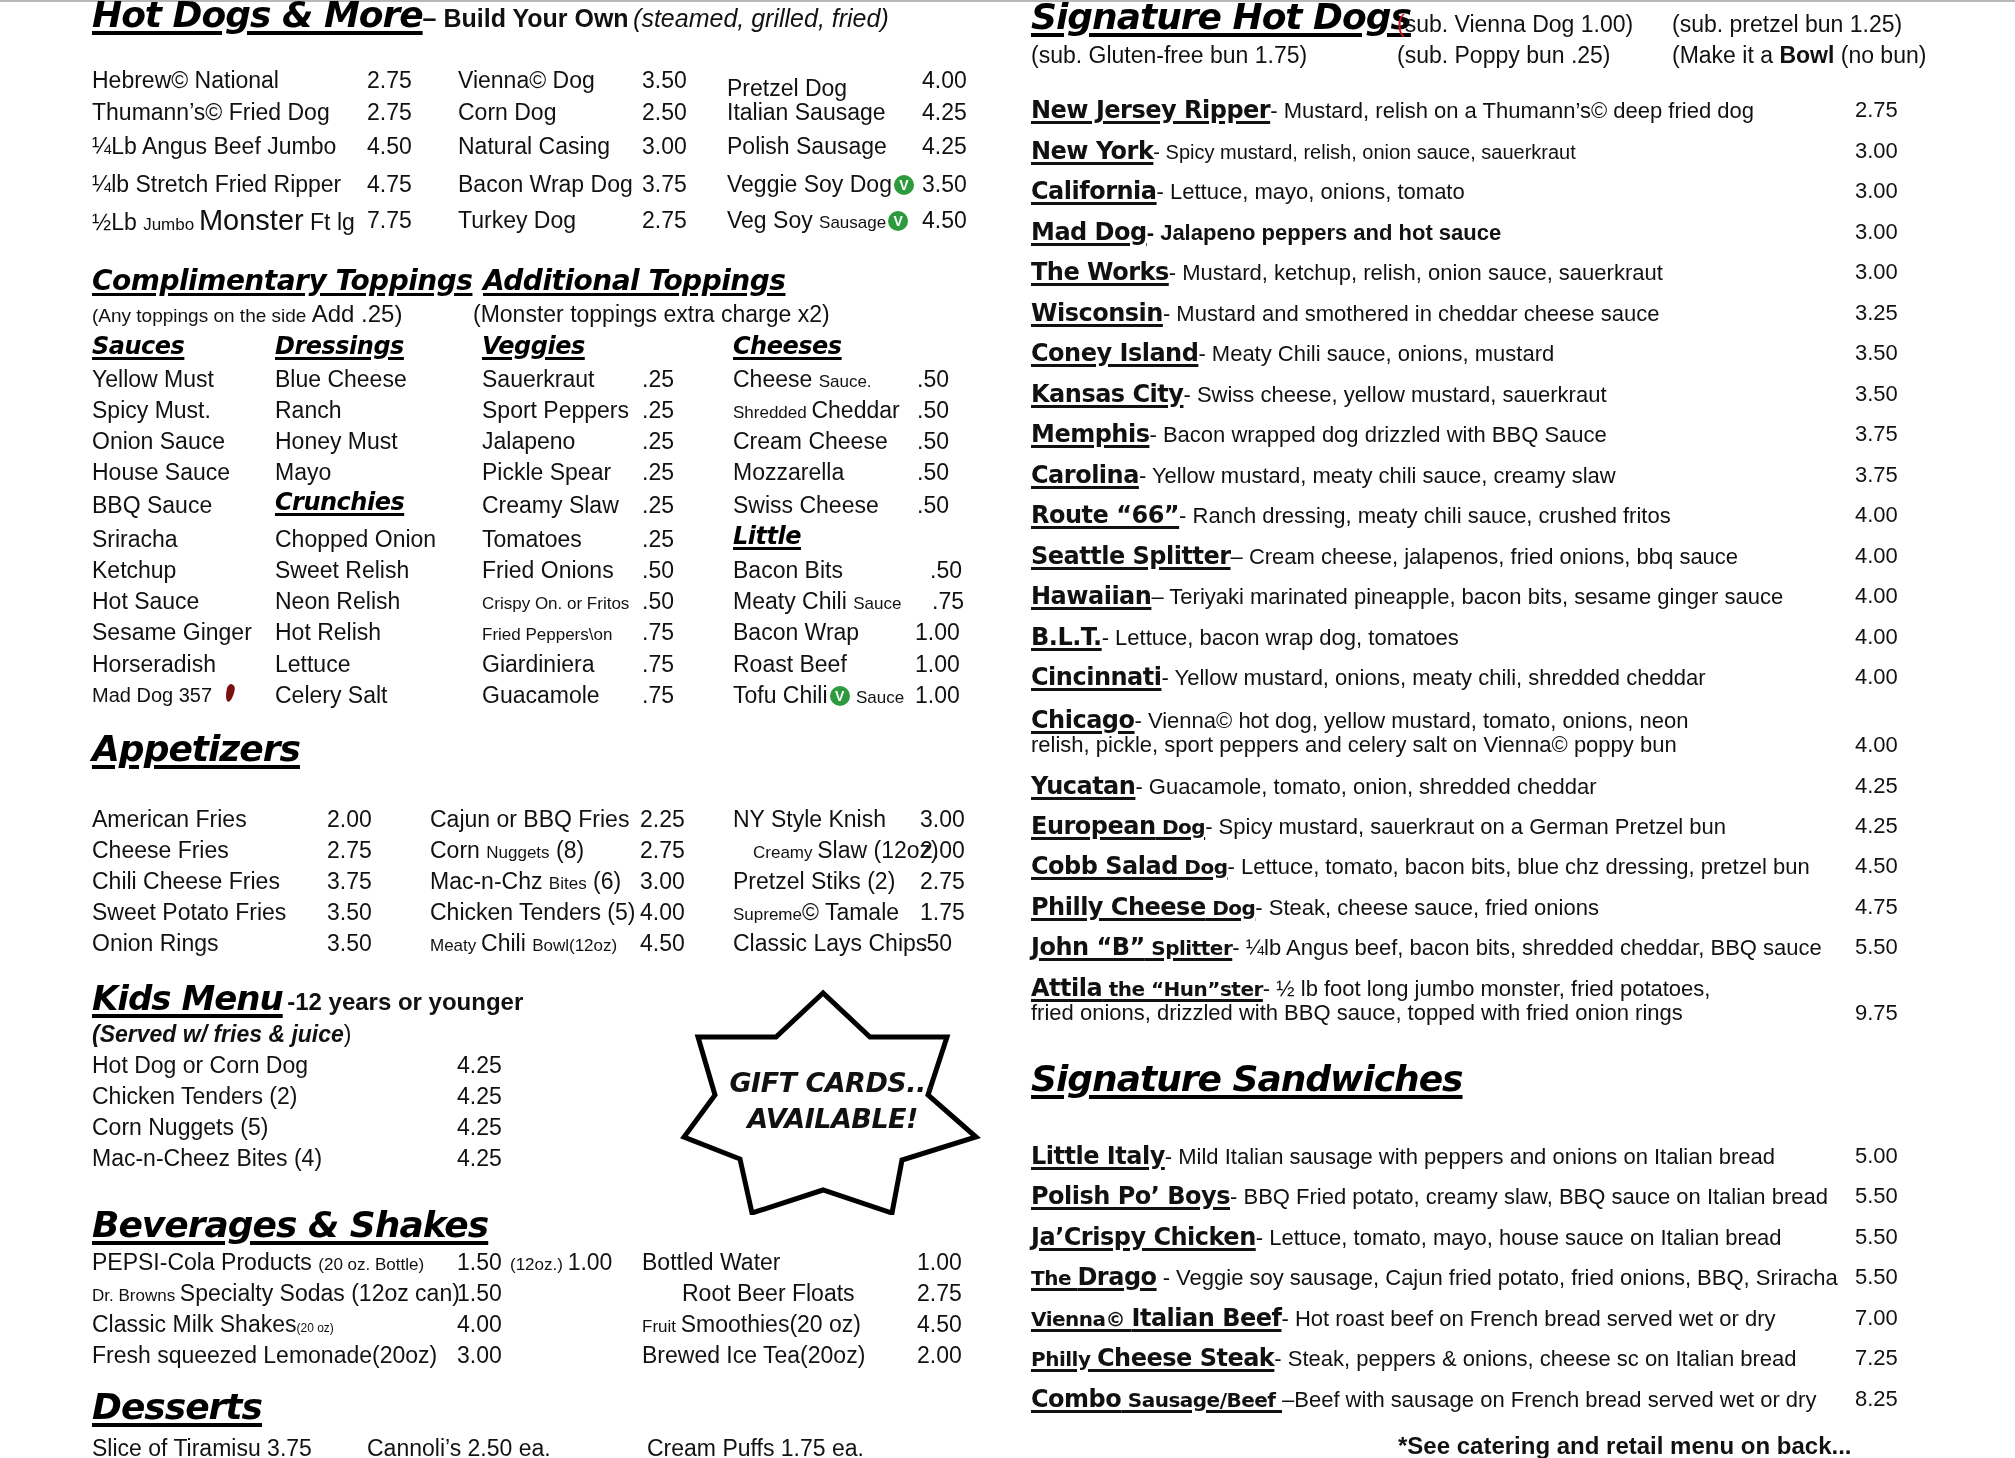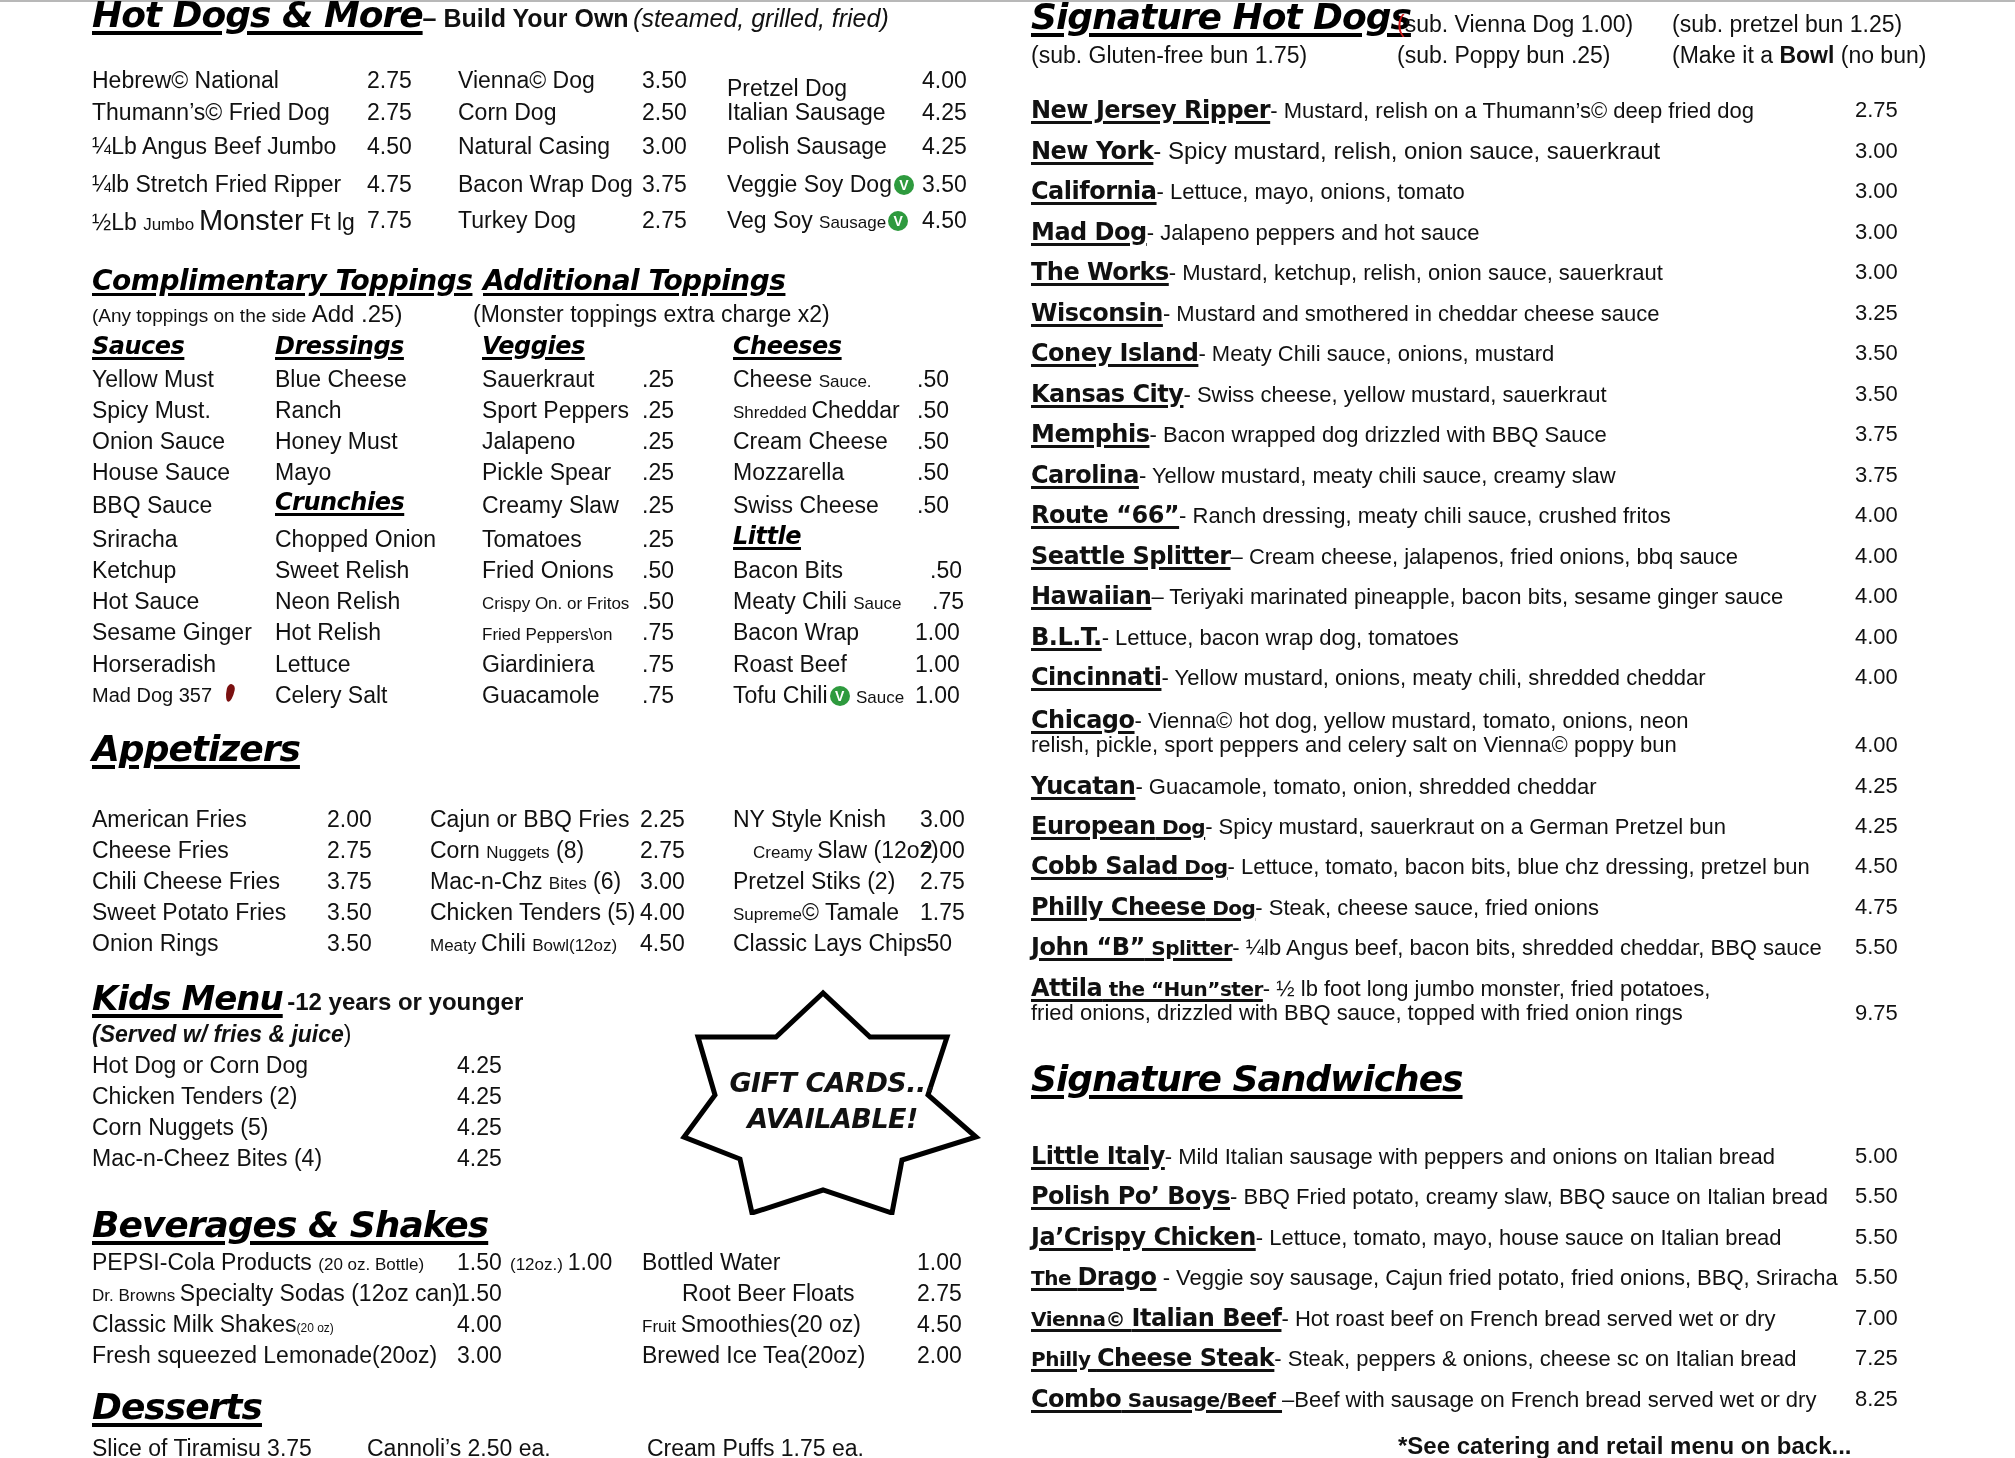--- a/index.html
+++ b/index.html
@@ -238,25 +238,25 @@
 <div class="abs txt" style="left:1672px; top:10px;">(sub. pretzel bun 1.25)</div>
 <div class="abs txt" style="left:1031px; top:41px;">(sub. Gluten-free bun 1.75)</div>
 <div class="abs txt" style="left:1397px; top:41px;">(sub. Poppy bun .25)</div>
 <div class="abs txt" style="left:1672px; top:41px;">
   <span>(Make it a </span><b>Bowl</b><span> (no bun)</span>
 </div>
 
 <div id="sig-grid">
     <div class="row" style="left:1031px; top:96px;"><span class="sig-name">New Jersey Ripper</span><span style="font-size:22px;">- Mustard, relish on a Thumann’s© deep fried dog</span></div>
     <div class="price" style="left:1855px; top:96px; font-size:22px;">2.75</div>
-    <div class="row" style="left:1031px; top:137px;"><span class="sig-name">New York</span><span style="font-size:24px;">- Spicy mustard, relish, onion sauce, sauerkraut</span></div>
+    <div class="row" style="left:1031px; top:137px;"><span class="sig-name">New York</span><span style="font-size:20px;">- Spicy mustard, relish, onion sauce, sauerkraut</span></div>
     <div class="price" style="left:1855px; top:137px; font-size:22px;">3.00</div>
     <div class="row" style="left:1031px; top:177px;"><span class="sig-name">California</span><span style="font-size:22px;">- Lettuce, mayo, onions, tomato</span></div>
     <div class="price" style="left:1855px; top:177px; font-size:22px;">3.00</div>
-    <div class="row" style="left:1031px; top:218px;"><span class="sig-name">Mad Dog</span><span style="font-size:22px;">- Jalapeno peppers and hot sauce</span></div>
+    <div class="row" style="left:1031px; top:218px;"><span class="sig-name">Mad Dog</span><span style="font-size:22px;font-weight:bold;">- Jalapeno peppers and hot sauce</span></div>
     <div class="price" style="left:1855px; top:218px; font-size:22px;">3.00</div>
     <div class="row" style="left:1031px; top:258px;"><span class="sig-name">The Works</span><span style="font-size:22px;">- Mustard, ketchup, relish, onion sauce, sauerkraut</span></div>
     <div class="price" style="left:1855px; top:258px; font-size:22px;">3.00</div>
     <div class="row" style="left:1031px; top:299px;"><span class="sig-name">Wisconsin</span><span style="font-size:22px;">- Mustard and smothered in cheddar cheese sauce</span></div>
     <div class="price" style="left:1855px; top:299px; font-size:22px;">3.25</div>
     <div class="row" style="left:1031px; top:339px;"><span class="sig-name">Coney Island</span><span style="font-size:22px;">- Meaty Chili sauce, onions, mustard</span></div>
     <div class="price" style="left:1855px; top:339px; font-size:22px;">3.50</div>
     <div class="row" style="left:1031px; top:380px;"><span class="sig-name">Kansas City</span><span style="font-size:22px;">- Swiss cheese, yellow mustard, sauerkraut</span></div>
     <div class="price" style="left:1855px; top:380px; font-size:22px;">3.50</div>
     <div class="row" style="left:1031px; top:420px;"><span class="sig-name">Memphis</span><span style="font-size:22px;">- Bacon wrapped dog drizzled with BBQ Sauce</span></div>

